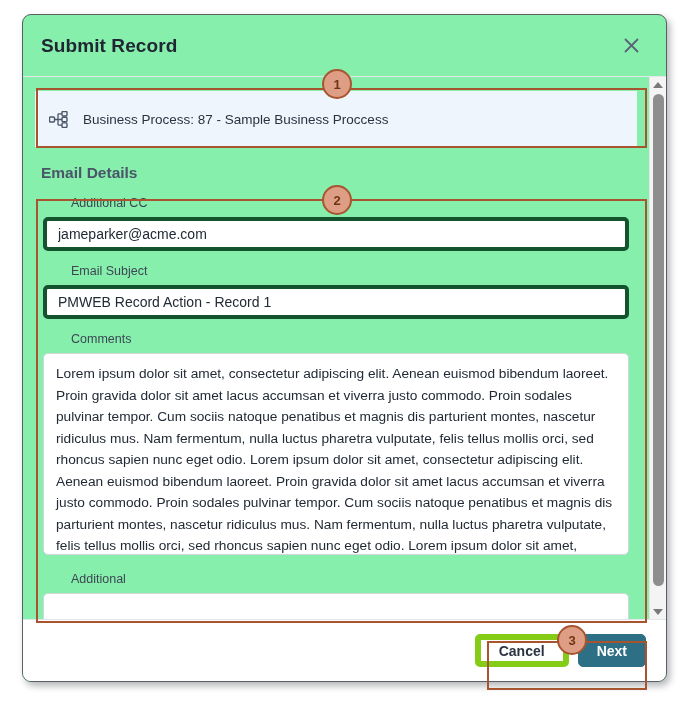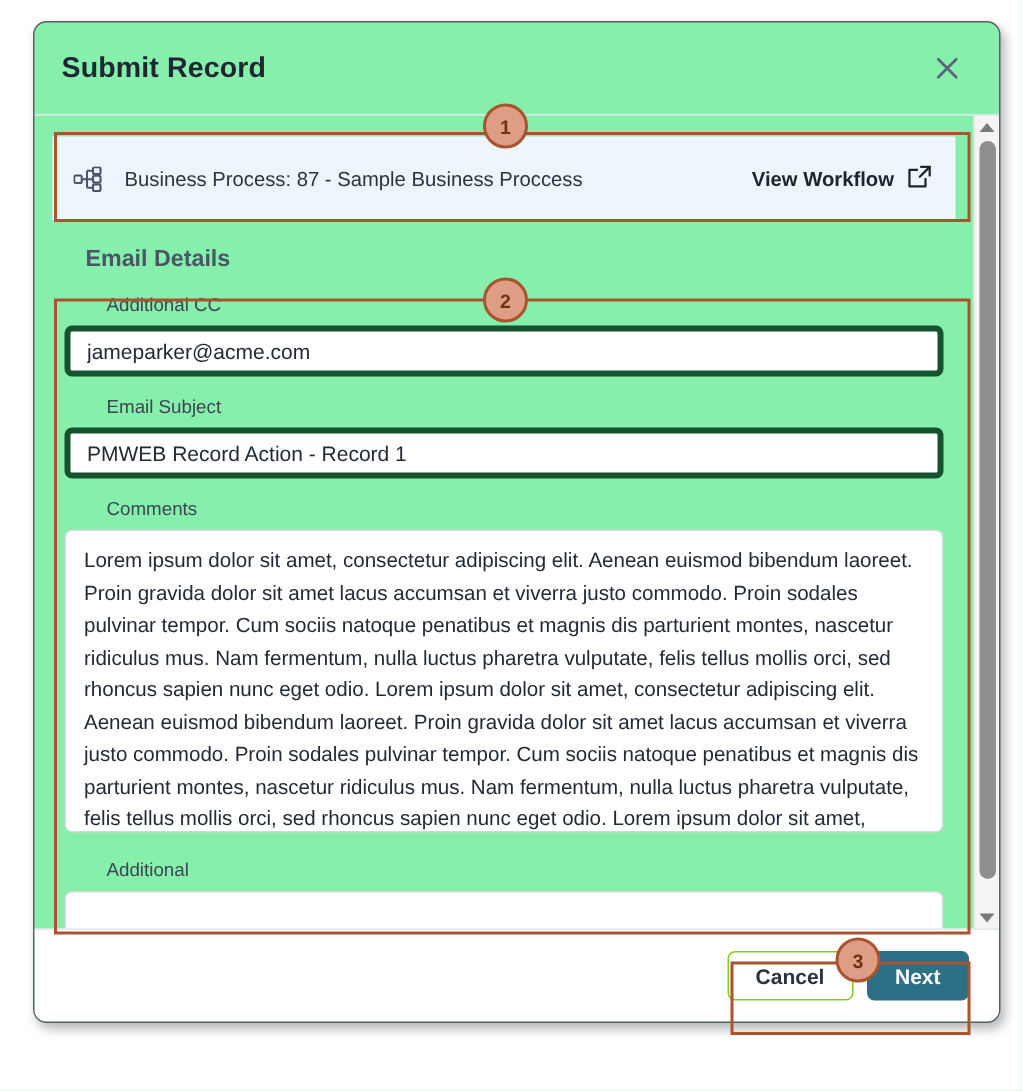--- a/index.html
+++ b/index.html
@@ -139,21 +139,21 @@
     color: #1c2430;
     cursor: pointer;
     white-space: nowrap;
   }
 
   
   #section-title {
     font-size: 15.5px;
     font-weight: bold;
     color: #4a5568;
-    margin: 17px 0 14px 22px;
+    margin: 17px 0 14px 6px;
   }
 
   .field { margin-bottom: 13px; padding: 0 8px; }
   .field-label {
     font-size: 12.5px;
     color: #3d4754;
     margin-bottom: 7px;
     margin-left: 28px;
   }
   .field-input {
@@ -205,21 +205,21 @@
     height: 33px;
     border-radius: 5px;
     font-family: "Liberation Sans", sans-serif;
     font-size: 14px;
     font-weight: bold;
     cursor: pointer;
     padding: 0 18px;
   }
   #cancel-button {
     background: #ffffff;
-    border: 1px solid #84cc16;
+    border: 6px solid #84cc16;
     color: #2a3340;
     margin-left: 20px;
   }
   #next-button {
     background: #2d7086;
     border: 1px solid #2d7086;
     color: #ffffff;
   }
 
   
@@ -269,30 +269,20 @@
             <rect x="0.5" y="6" width="5" height="5" rx="1" fill="none" stroke="#4a5568" stroke-width="1.4"></rect>
             <rect x="13" y="0.5" width="5" height="4.5" rx="1" fill="none" stroke="#4a5568" stroke-width="1.4"></rect>
             <rect x="13" y="6.2" width="5" height="4.5" rx="1" fill="none" stroke="#4a5568" stroke-width="1.4"></rect>
             <rect x="13" y="11.9" width="5" height="4.5" rx="1" fill="none" stroke="#4a5568" stroke-width="1.4"></rect>
             <path d="M5.5 8.5 H9 M9 2.8 V14.1 M9 2.8 H13 M9 8.5 H13 M9 14.1 H13" stroke="#4a5568" stroke-width="1.3" fill="none"></path>
           </svg>
         </span>
         <div id="bp-text">
           <b>Business Process:</b><span> 87 - Sample Business Proccess</span>
         </div>
-        <div id="view-workflow">
-          <span>View Workflow</span>
-          <span>
-            <svg width="16" height="16" viewBox="0 0 16 16">
-              <path d="M9 1.2 H14.8 V7" stroke="#1c2430" stroke-width="1.5" fill="none" stroke-linecap="round"></path>
-              <path d="M14.6 1.4 L8.2 7.8" stroke="#1c2430" stroke-width="1.5" fill="none" stroke-linecap="round"></path>
-              <path d="M12 9.3 V14.3 H1.3 V3.2 H6.4" stroke="#1c2430" stroke-width="1.5" fill="none" stroke-linecap="round" stroke-linejoin="round"></path>
-            </svg>
-          </span>
-        </div>
       </div>
 
       <div id="section-title">Email Details</div>
 
       <div class="field">
         <div class="field-label">Additional CC</div>
         <input class="field-input" type="text" value="jameparker@acme.com" style="">
       </div>
 
       <div class="field">

